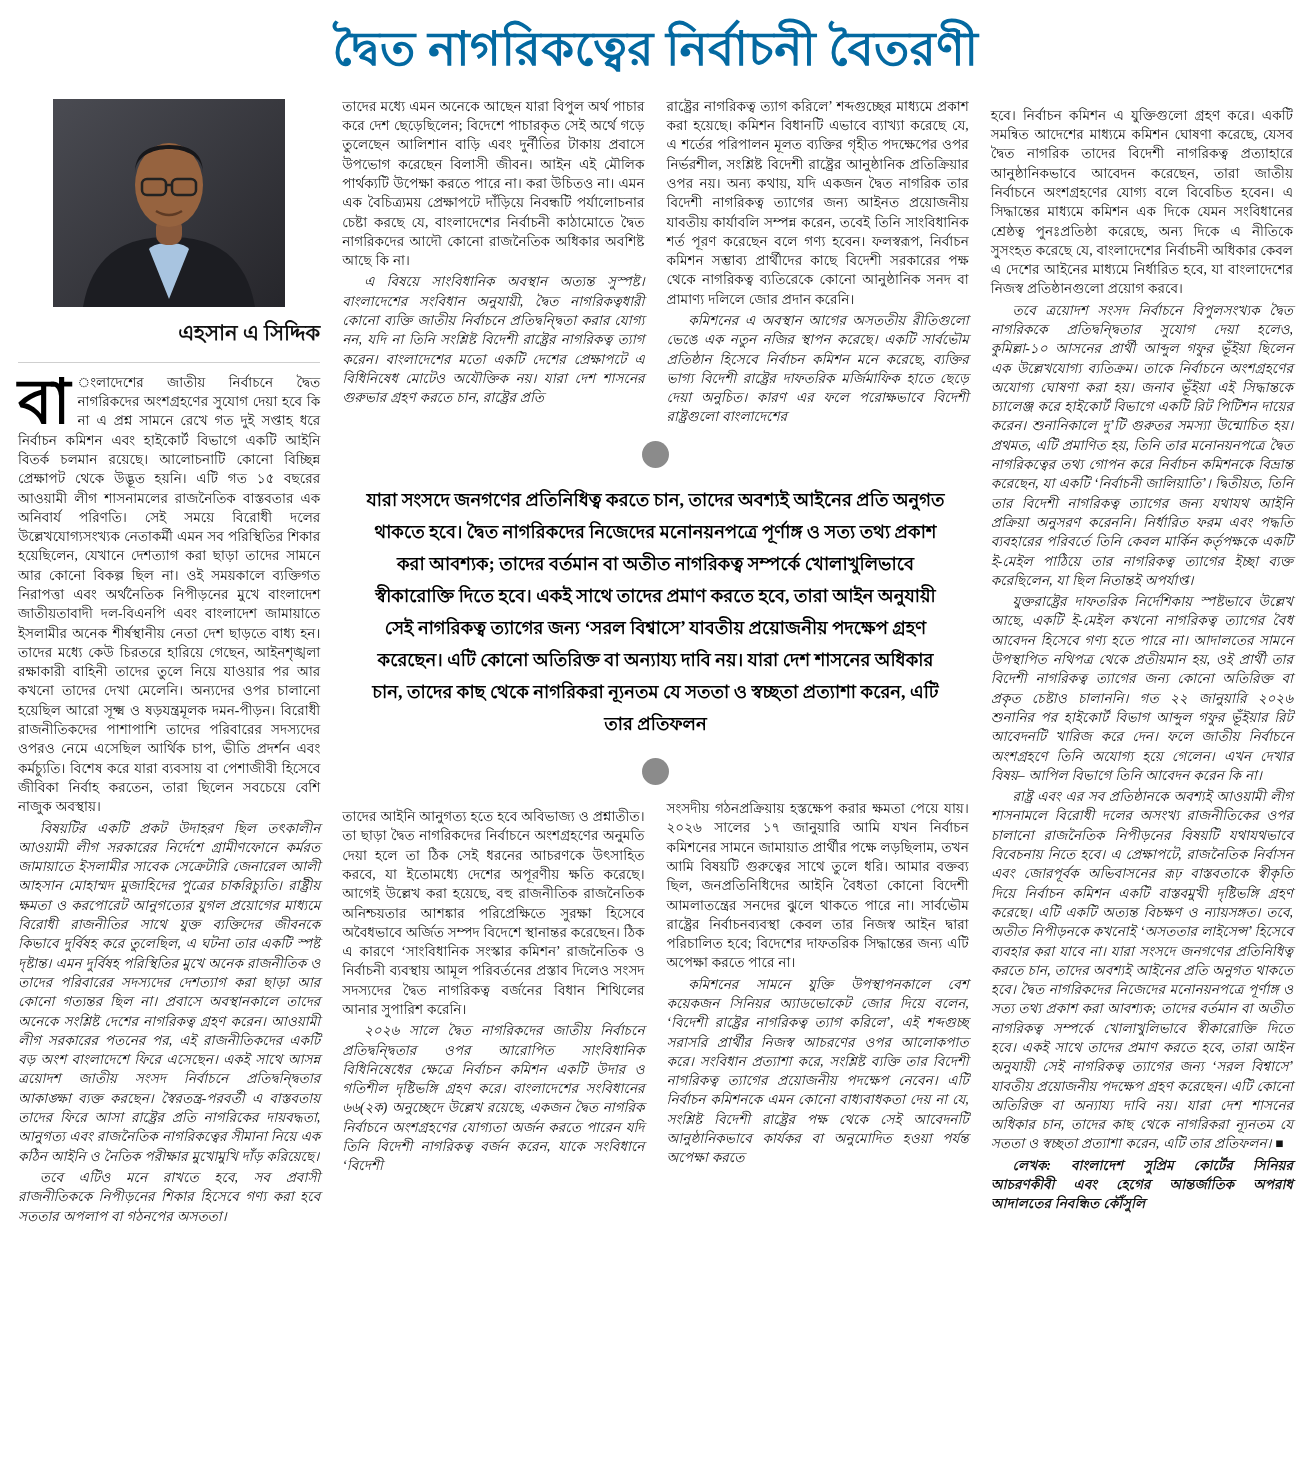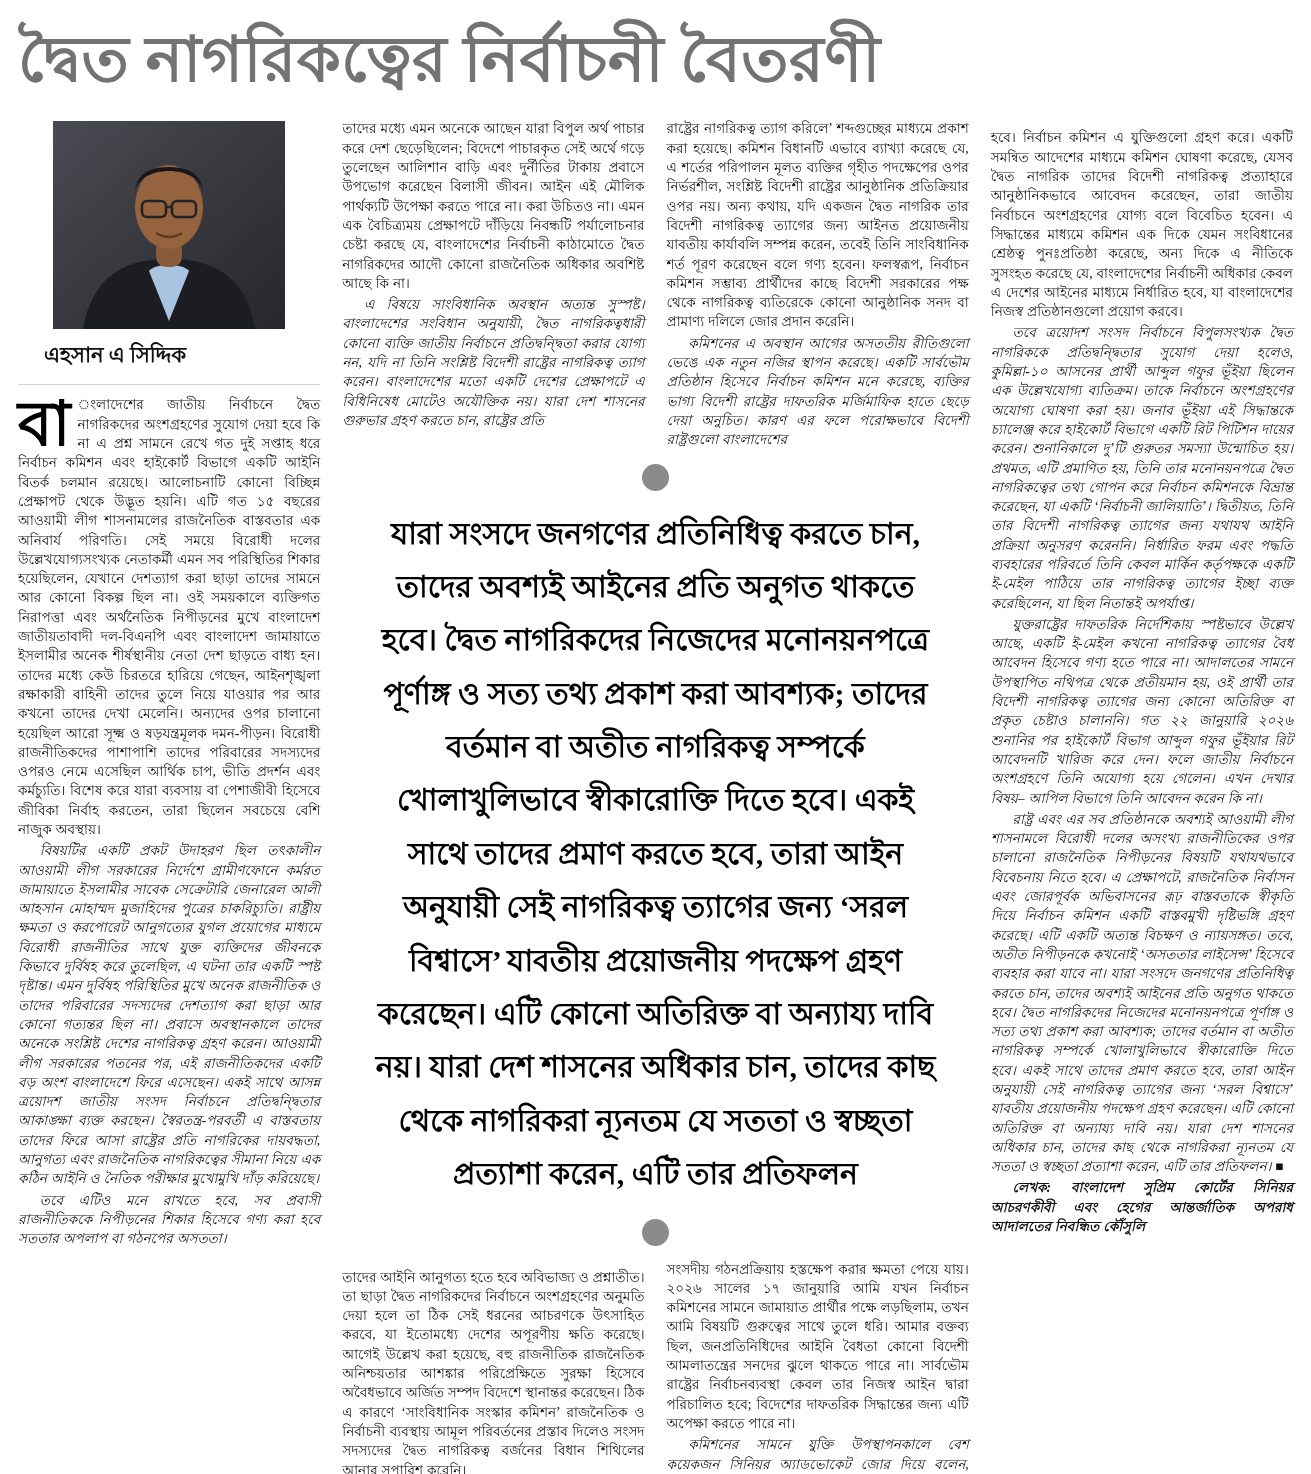--- a/index.html
+++ b/index.html
@@ -8,26 +8,27 @@
     min-height: 1474px;
     margin: 0 auto;
     color: #111;
     font-family: "Liberation Serif", "DejaVu Serif", serif;
     -webkit-font-smoothing: antialiased;
   }
   .page { padding: 10px 18px 14px 18px; }
 
   
   .headline {
+    text-align: center;
     font-weight: 700;
-    font-size: 63px;
+    font-size: 47px;
     line-height: 1.42;
     letter-spacing: 0.5px;
     margin: 6px auto 14px auto;
-    color: #737373;
+    color: #0369a1;
   }
   .headline .hl-line { display: block; }
 
   
   .article-grid {
     display: grid;
     grid-template-columns: repeat(4, 1fr);
     grid-template-rows: auto auto 1fr;
     column-gap: 22px;
     align-items: start;
@@ -54,21 +55,21 @@
   .author-photo-wrap {
     width: 232px;
     height: 208px;
     margin: 2px auto 10px auto;
     overflow: hidden;
     background: #3a3a40;
   }
   .author-name {
     font-size: 21px;
     font-weight: 700;
-    text-align: left;
+    text-align: right;
     padding: 0 0 10px 26px;
     margin-bottom: 10px;
     border-bottom: 1px solid #cfcfcf;
   }
 
   
   .dropcap {
     float: left;
     font-size: 62px;
     line-height: 0.82;
@@ -80,21 +81,21 @@
   
   .pullquote-block { padding: 4px 10px 8px 10px; }
   .pq-dot {
     width: 27px; height: 27px;
     border-radius: 50%;
     background: #8b8b8b;
     margin: 8px auto 16px auto;
   }
   .pq-dot.bottom { margin: 18px auto 6px auto; }
   .pullquote {
-    font-size: 30px;
+    font-size: 18px;
     font-weight: 600;
     line-height: 1.78;
     text-align: center;
     color: #000;
     max-width: 580px;
     margin: 0 auto;
   }
 
   
   .credit {

